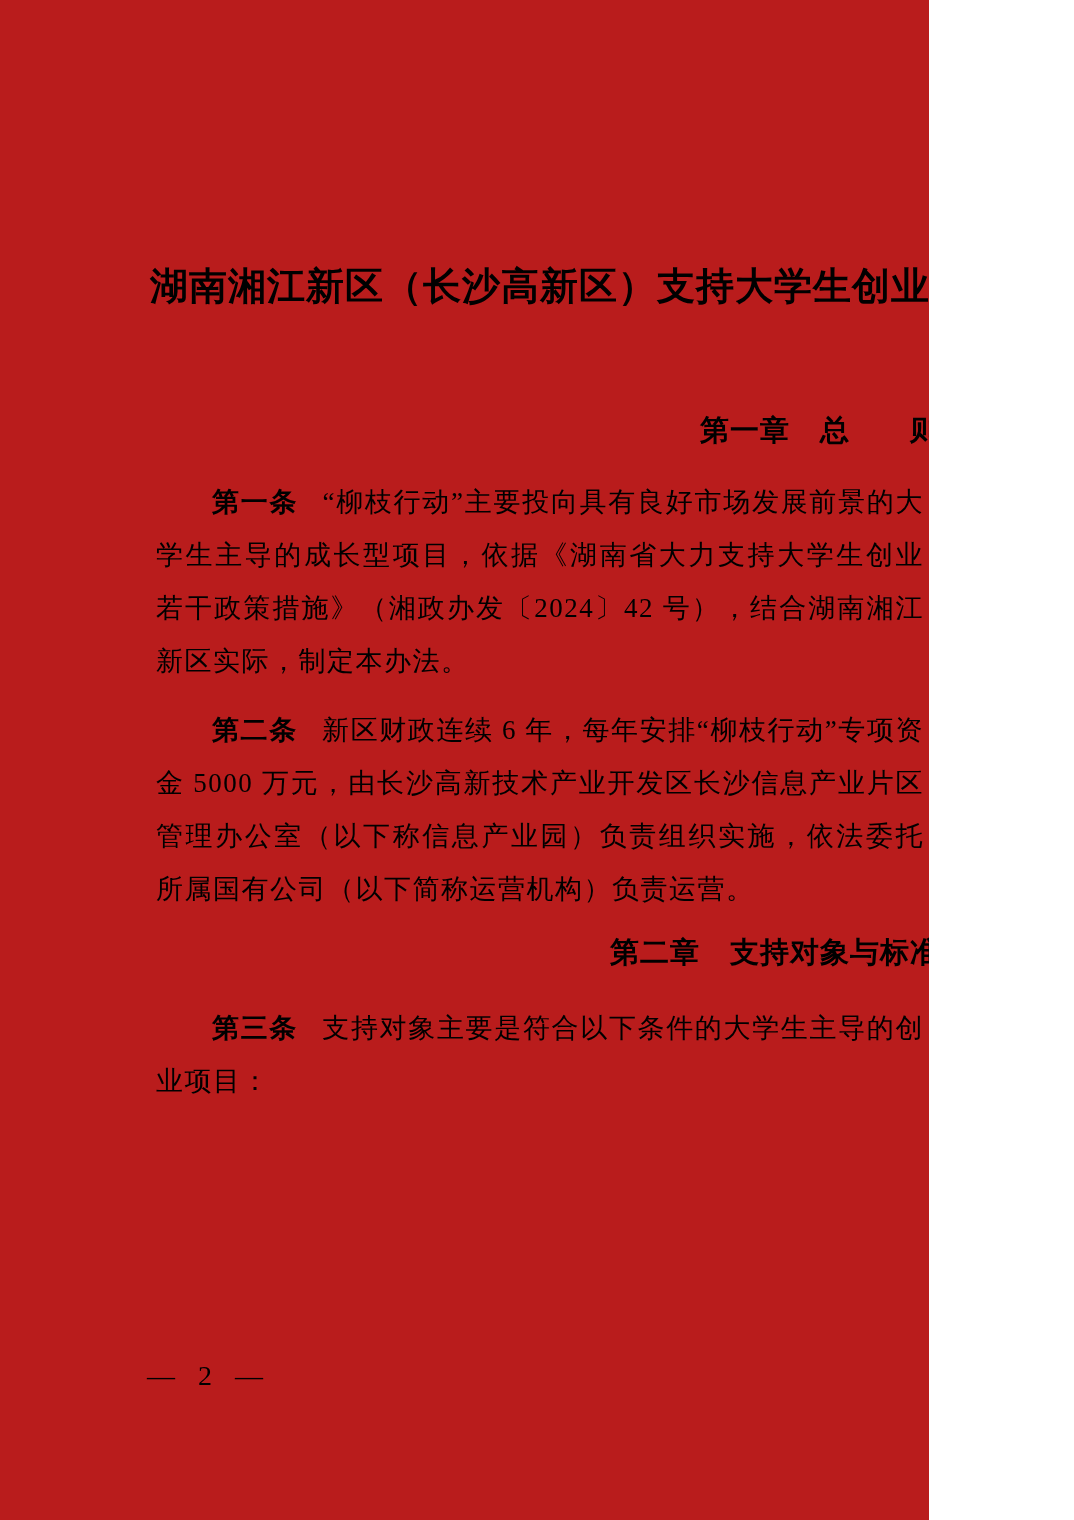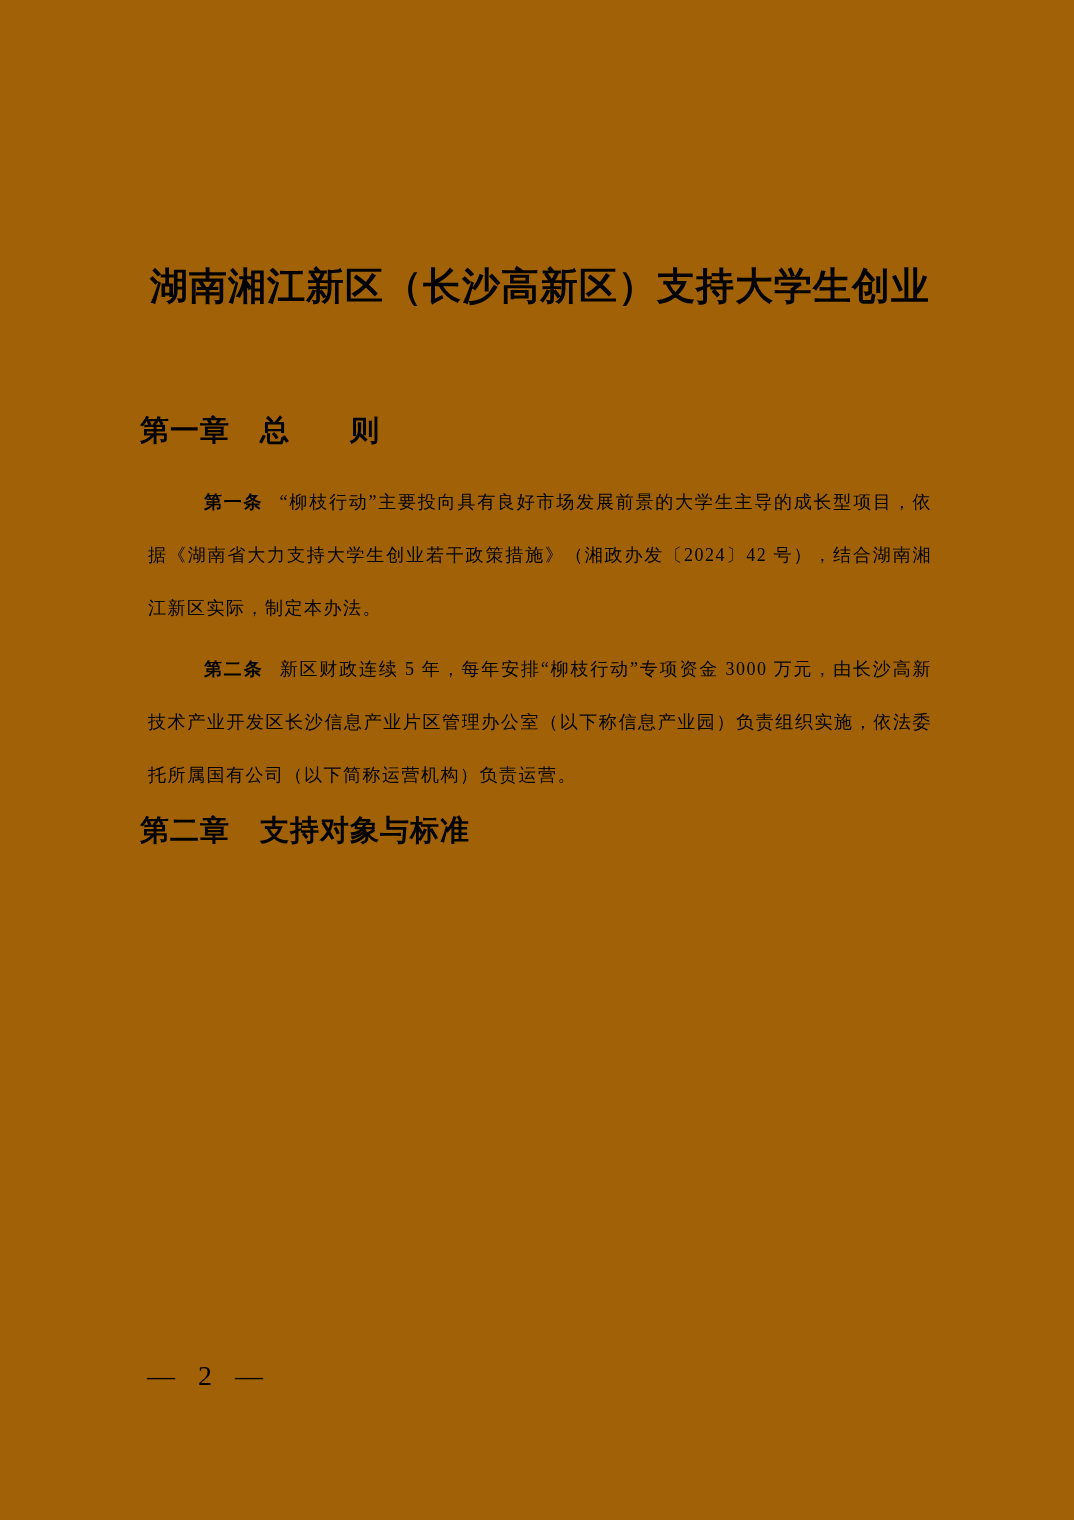--- a/index.html
+++ b/index.html
@@ -2,60 +2,60 @@
 <html lang="zh"><head>
 <meta charset="utf-8">
 <style>
   html, body {
     margin: 0;
     padding: 0;
     background: #ffffff;
   }
   .page {
     position: relative;
-    width: 1074px;
+    width: 929px;
     height: 1520px;
-    background: #a16207;
+    background: #b91c1c;
     overflow: hidden;
     color: #000000;
     font-family: "Liberation Serif", serif;
   }
   .content {
     position: absolute;
     left: 140px;
     top: 0;
     width: 800px;
   }
   .title-block {
     padding-top: 254px;
     text-align: center;
     font-weight: 700;
     font-size: 38px;
     line-height: 64px;
     letter-spacing: 1px;
   }
   .chapter-heading {
     margin: 0;
-    text-align: left;
+    text-align: right;
     font-weight: 700;
     font-size: 29px;
     line-height: 40px;
     letter-spacing: 1px;
     font-family: "Liberation Sans", sans-serif;
   }
   .chapter-heading.first {
     margin-top: 92px;
     margin-bottom: 26px;
   }
   .chapter-heading.second {
     margin-bottom: 30px;
   }
   .para {
-    margin: 8px;
-    font-size: 18px;
+    margin: 16px;
+    font-size: 27px;
     line-height: 53px;
     letter-spacing: 1.5px;
     text-align: justify;
     text-indent: 56px;
   }
   .para + .para {
     margin-top: 4px;
   }
   .lead {
     font-weight: 700;
@@ -79,22 +79,23 @@
   <div class="content">
 
     <div class="title-block">
       <div>湖南湘江新区（长沙高新区）支持大学生创业</div>
     </div>
 
     <h2 class="chapter-heading first">第一章　总　　则</h2>
 
     <p class="para"><span class="lead">第一条</span><span>“柳枝行动”主要投向具有良好市场发展前景的大学生主导的成长型项目，依据《湖南省大力支持大学生创业若干政策措施》（湘政办发〔2024〕42 号），结合湖南湘江新区实际，制定本办法。</span></p>
 
-    <p class="para"><span class="lead">第二条</span><span>新区财政连续 5 年，每年安排“柳枝行动”专项资金 3000 万元，由长沙高新技术产业开发区长沙信息产业片区管理办公室（以下称信息产业园）负责组织实施，依法委托所属国有公司（以下简称运营机构）负责运营。</span></p>
+    <p class="para"><span class="lead">第二条</span><span>新区财政连续 6 年，每年安排“柳枝行动”专项资金 5000 万元，由长沙高新技术产业开发区长沙信息产业片区管理办公室（以下称信息产业园）负责组织实施，依法委托所属国有公司（以下简称运营机构）负责运营。</span></p>
 
     <h2 class="chapter-heading second">第二章　支持对象与标准</h2>
 
+    <p class="para"><span class="lead">第三条</span><span>支持对象主要是符合以下条件的大学生主导的创业项目：</span></p>
 
 
   </div>
 
   <div class="footer-page-number">— 2 —</div>
 </div>
 
 </body></html>

